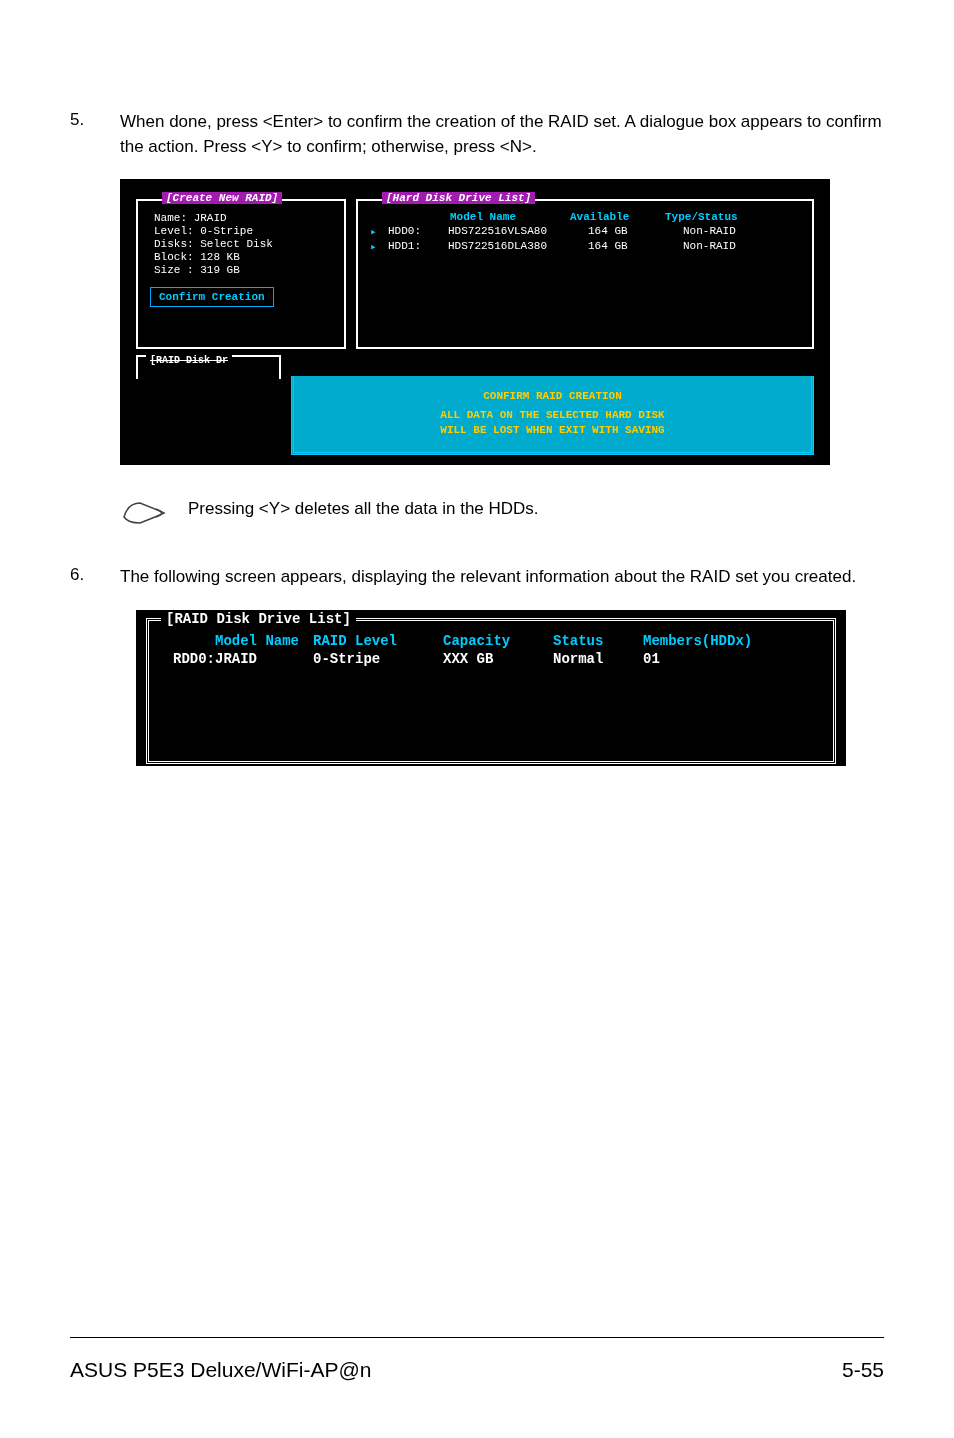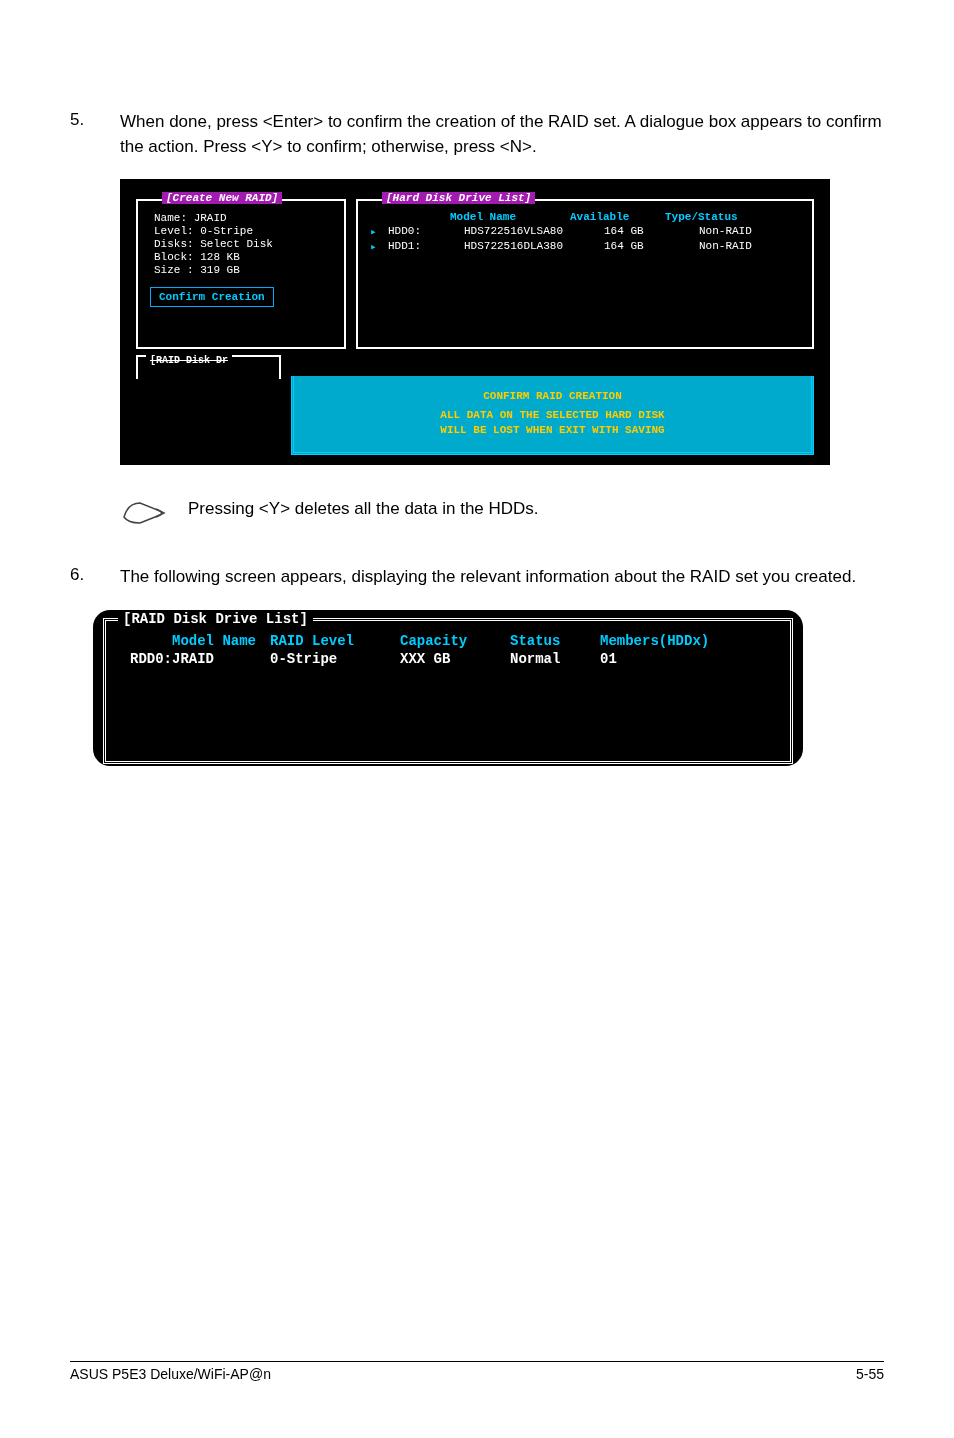--- a/index.html
+++ b/index.html
@@ -13,49 +13,49 @@
 .panel-title { position: absolute; top: -9px; left: 24px; background: #a21caf; padding: 0 4px; color: #fff; font-weight: bold; font-style: italic; }
 .top-row { display: flex; gap: 10px; }
 .create-panel { width: 210px; height: 150px; padding: 10px 12px; }
 .create-panel .lbl { color: #fff; display: inline; }
 .create-panel .row { margin: 1px 4px; }
 .confirm-btn { border: 1px solid #00aaff; color: #00ccff; padding: 3px 8px; display: inline-block; margin-top: 10px; font-weight: bold; }
 .hdd-panel { flex: 1; height: 150px; padding: 10px 12px; }
 .hdd-header { color: #00ccff; display: flex; font-weight: bold; }
 .hdd-row { color: #fff; display: flex; margin-top: 2px; }
 .hdd-row .marker { color: #00ccff; width: 18px; }
-.col-hdd { width: 76px; }
+.col-hdd { width: 60px; }
 .col-model { width: 140px; }
 .col-model-h { width: 200px; }
 .col-avail { width: 95px; }
 .col-type { width: 95px; }
 .mid-row { display: flex; margin-top: 6px; gap: 10px; position: relative; }
 .left-stub { width: 145px; border: 2px solid #fff; border-bottom: none; height: 24px; position: relative; }
 .left-stub .stub-title { position: absolute; top: -2px; left: 8px; background: #000; padding: 0 4px; color: #fff; font-weight: bold; text-decoration: line-through; font-size: 10px; }
 .cyan-prompt { border: 3px double #00ccff; background: #000; color: #00ccff; padding: 12px 18px; flex: 1; font-weight: bold; height: 50px; position: relative; top: 2px; }
 .cyan-block { background: #00aacc; border: 3px double #00ccff; margin-left: 155px; margin-top: -3px; padding: 14px 18px; text-align: center; color: #000; border-top: none; }
 .cyan-block .head { color: #ffcc00; margin-bottom: 6px; font-weight: bold; }
 .cyan-block .warn { color: #ffcc00; font-weight: bold; line-height: 1.35; }
 .footer-bar { background: #0033aa; color: #fff; padding: 4px 6px; margin-top: 24px; display: flex; font-weight: bold; font-size: 11px; }
 .footer-bar span { margin-right: 38px; }
 .footer-bar .right { margin-left: auto; margin-right: 0; display: flex; gap: 34px; }
 .note-row { display: flex; margin: 28px 0 40px 50px; align-items: center; gap: 20px; }
 .note-text { font-size: 17px; }
 .pencil-icon { width: 48px; height: 32px; }
-.result-box { background: #000; margin-left: 23px; width: 710px; font-family: "Courier New", monospace; font-size: 14px; color: #fff; padding: 8px 10px 2px 10px; border-radius: 17px; }
+.result-box { background: #000; margin-left: 66px; width: 710px; font-family: "Courier New", monospace; font-size: 14px; color: #fff; padding: 8px 10px 2px 10px; }
 .result-inner { border: 3px double #fff; padding: 12px 14px 94px 14px; position: relative; }
 .result-title { position: absolute; top: -10px; left: 12px; background: #000; padding: 0 5px; font-weight: bold; }
 .result-header { display: flex; color: #00ccff; font-weight: bold; }
 .result-row { display: flex; color: #fff; margin-top: 2px; font-weight: bold; }
 .rc1 { width: 150px; text-align: right; padding-right: 14px; }
 .rc2 { width: 130px; }
 .rc3 { width: 110px; }
 .rc4 { width: 90px; }
 .rc5 { width: 160px; }
-.page-footer { position: absolute; bottom: 56px; left: 70px; right: 70px; border-top: 1px solid #000; padding-top: 4px; display: flex; justify-content: space-between; font-size: 14px; }
+.page-footer { position: absolute; bottom: 56px; left: 70px; right: 70px; border-top: 1px solid #000; padding-top: 20px; display: flex; justify-content: space-between; font-size: 21px; }
 </style>
 </head>
 <body>
 
 <div class="page">
 
   <div class="step">
     <div class="step-num">5.</div>
     <div class="step-text">When done, press &lt;Enter&gt; to confirm the creation of the RAID set. A dialogue box appears to confirm the action. Press &lt;Y&gt; to confirm; otherwise, press &lt;N&gt;.</div>
   </div>

